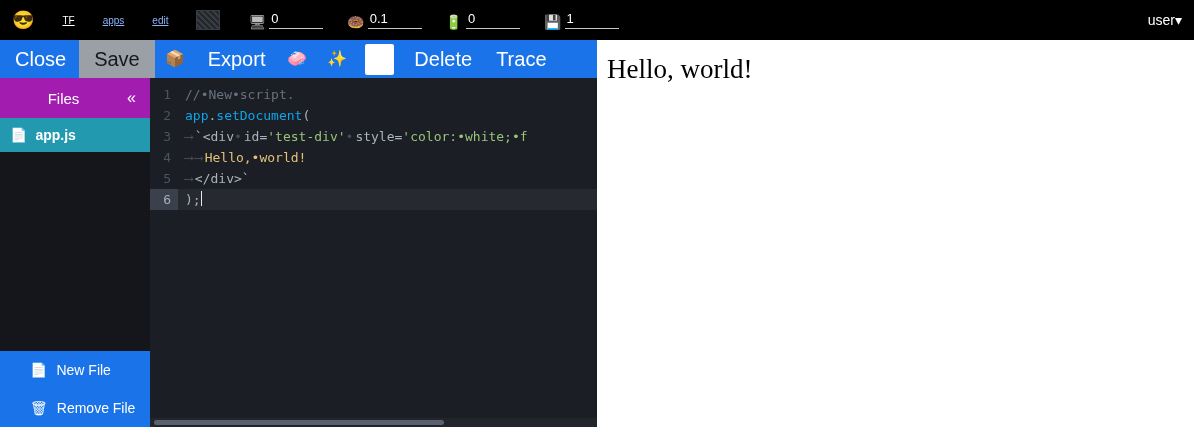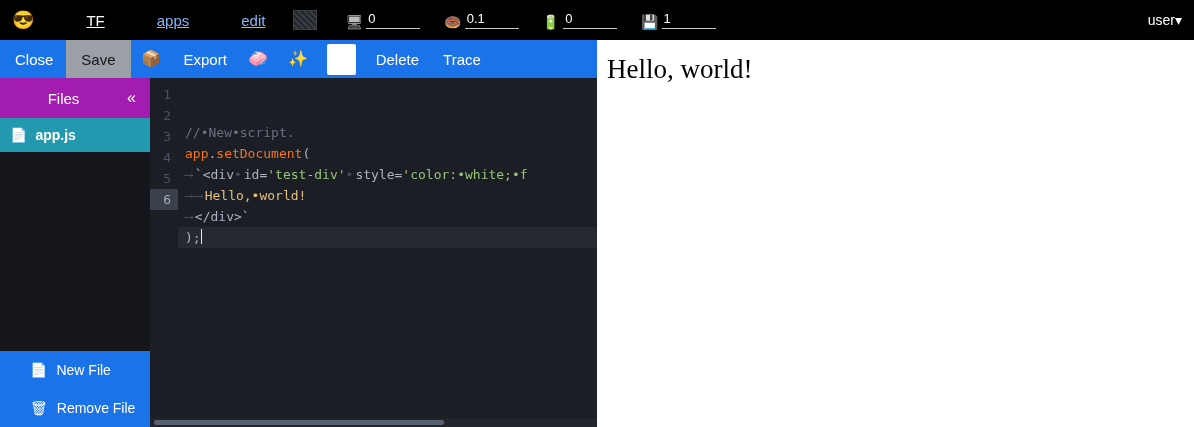--- a/index.html
+++ b/index.html
@@ -3,41 +3,41 @@
 <meta charset="utf-8">
 <style>
   * { margin:0; padding:0; box-sizing:border-box; }
   html,body { width:1194px; height:427px; overflow:hidden; }
   body { font-family:"Liberation Sans", sans-serif; background:#fff; }
 
   
   .topbar { height:40px; background:#000; display:flex; align-items:center;
             padding:0 12px; gap:28px; color:#fff; }
   .logo { font-size:18px; cursor:pointer; }
-  .toplink { font-size:15px; text-decoration:underline; cursor:pointer;margin-left:24px; }
+  .toplink { font-size:10px; text-decoration:underline; cursor:pointer; }
   .toplink.white { color:#fff; }
   .toplink.blue { color:#8ab4f8; }
   .thumb { width:24px; height:20px; flex:0 0 auto;
            background:linear-gradient(45deg,#23262b 25%,#383c42 25%,#383c42 50%,#23262b 50%,#23262b 75%,#383c42 75%);
            background-size:6px 6px; border:1px solid #3a3e44; }
   .metrics { display:flex; gap:24px; align-items:flex-end; }
   .metric { display:flex; align-items:flex-end; gap:3px; }
   .m-icon { font-size:14px; color:#bbb; line-height:1; }
   .m-value { display:inline-block; width:54px; border-bottom:1px solid #c9c9c9;
              color:#fff; font-size:13px; padding:0 2px 2px; }
   .user { margin-left:auto; font-size:14px; cursor:pointer; white-space:nowrap; }
 
   
   .body { display:flex; height:387px; }
   .left { width:597px; flex:0 0 597px; display:flex; flex-direction:column; }
 
   
   .toolbar { height:38px; background:#1a73e8; display:flex; align-items:center;
              padding:0 4px; gap:2px; color:#fff; }
-  .tbtn { background:none; border:none; color:#fff; font-size:15px;
+  .tbtn { background:none; border:none; color:#fff; font-size:20px;
           font-family:inherit; padding:9px 11px; cursor:pointer; line-height:1; }
   .tbtn.save { background:#9aa0a6; color:#16181c; height:38px; padding:9px 15px; }
   .tbtn.icon { font-size:16px; padding:8px 9px; }
   .swatch { width:29px; height:31px; background:#fff; border-radius:2px;
             margin:0 7px; cursor:pointer; flex:0 0 auto; }
 
   .lower { flex:1; display:flex; min-height:0; }
 
   
   .sidebar { width:150px; flex:0 0 150px; background:#14161b; display:flex;
@@ -54,25 +54,25 @@
           gap:9px; padding-left:30px; font-size:14px; cursor:pointer; flex:0 0 auto; }
   .s-icon { font-size:14px; }
 
   
   .editor { flex:1; background:#1b1e24; position:relative; display:flex;
             font-family:"DejaVu Sans Mono","DejaVu Sans",monospace;
             font-size:13px; line-height:21px; padding-top:6px; overflow:hidden; }
   .gutter { width:28px; flex:0 0 28px; color:#4b5263; text-align:right; }
   .ln { padding-right:7px; }
   .ln.active { background:#3a404c; color:#a8aeb9; }
-  .code { flex:1; color:#abb2bf; overflow:hidden; cursor:text;margin-top:38px; }
+  .code { flex:1; color:#abb2bf; overflow:hidden; cursor:text; }
   .cl { padding-left:7px; white-space:pre; }
   .cl.active { background:rgba(255,255,255,0.05); }
   .tok-comment { color:#697180; }
-  .tok-keyword { color:#f97316; }
+  .tok-keyword { color:#0ea5e9; }
   .tok-punct   { color:#abb2bf; }
   .tok-ws      { color:#454c56; letter-spacing:2px; }
   .tok-string  { color:#98c379; }
   .tok-text    { color:#e5c07b; }
   .cursor { display:inline-block; width:1.5px; height:15px; background:#e6e9ee;
             vertical-align:-2px; }
   .hscroll { position:absolute; left:0; right:0; bottom:0; height:9px;
              background:#22252b; }
   .hthumb { position:absolute; left:4px; bottom:2px; width:290px; height:5px;
             background:#596070; border-radius:3px; cursor:pointer; }

